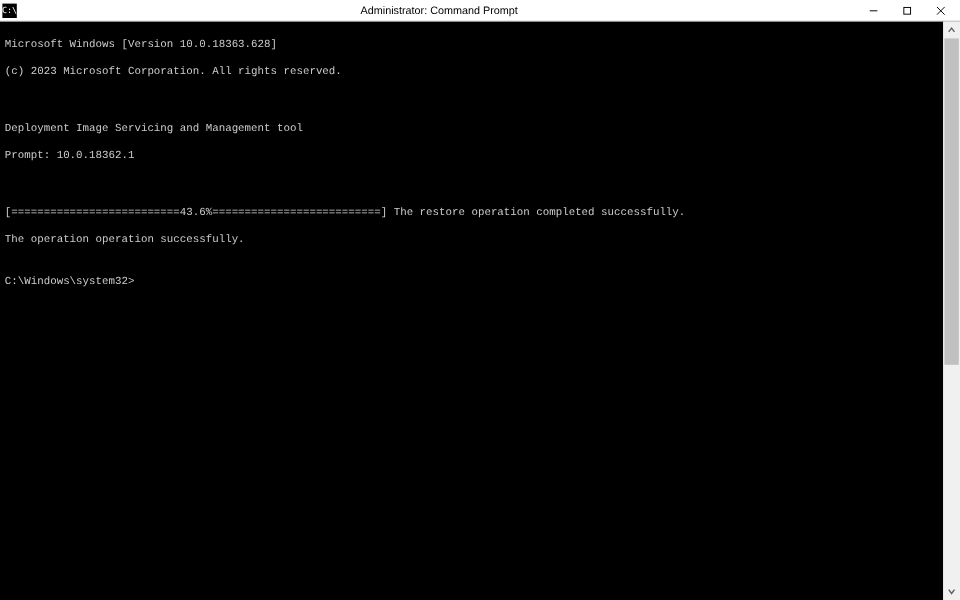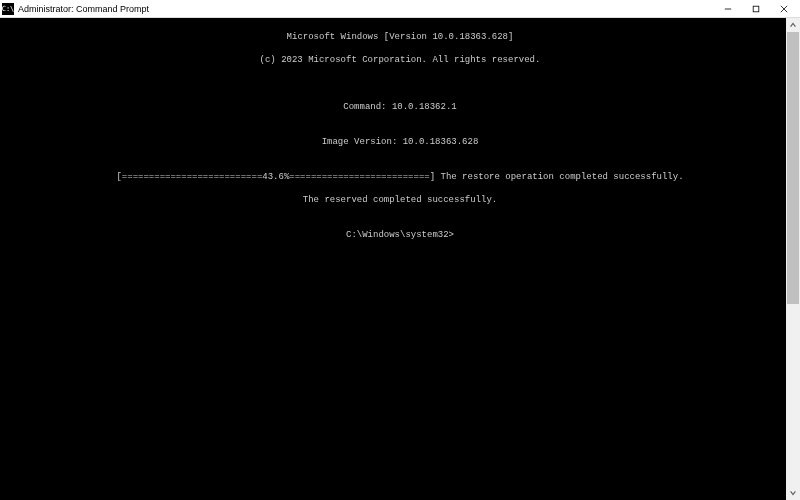--- a/index.html
+++ b/index.html
@@ -32,20 +32,21 @@
       margin-right: 4px;
       display: inline-flex;
       align-items: center;
       justify-content: center;
       color: #fff;
       font-size: 7px;
       font-family: monospace;
     }
     .titlebar-title {
       flex: 1;
+      text-align: center;
     }
     .titlebar-controls {
       display: flex;
       gap: 0;
     }
     .titlebar-btn {
       width: 28px;
       height: 18px;
       display: flex;
       align-items: center;
@@ -62,21 +63,20 @@
       background: #000;
       color: #ccc;
       font-family: Consolas, "Courier New", monospace;
       font-size: 9px;
       line-height: 1.3;
       padding: 2px 4px;
       height: calc(100% - 18px);
       overflow: hidden;
       position: relative;
       white-space: pre;
-      text-align: center;
     }
     .terminal-line {
       display: block;
     }
     .scrollbar {
       position: absolute;
       right: 0;
       top: 18px;
       bottom: 0;
       width: 14px;
@@ -131,26 +131,26 @@
         </svg>
     </div>
   </div>
 </div>
 
 <div class="terminal">
 <span class="terminal-line">Microsoft Windows [Version 10.0.18363.628]</span>
 <span class="terminal-line">(c) 2023 Microsoft Corporation. All rights reserved.</span>
 <span class="terminal-line"></span>
 <span class="terminal-line"></span>
-<span class="terminal-line">Command: 10.0.18362.1</span>
+<span class="terminal-line">Deployment Image Servicing and Management tool</span>
+<span class="terminal-line">Prompt: 10.0.18362.1</span>
 <span class="terminal-line"></span>
-<span class="terminal-line">Image Version: 10.0.18363.628</span>
 <span class="terminal-line"></span>
 <span class="terminal-line">[==========================43.6%==========================] The restore operation completed successfully.</span>
-<span class="terminal-line">The reserved completed successfully.</span>
+<span class="terminal-line">The operation operation successfully.</span>
 <span class="terminal-line"></span>
 <span class="terminal-line"><span>C:\Windows\system32&gt;</span></span>
 </div>
 
 <div class="scrollbar">
   <div class="scrollbar-btn">
     <svg width="8" height="8" viewBox="0 0 10 10">
         <path d="M2 7 L5 3 L8 7" fill="none" stroke="#606060" stroke-width="1.5"></path>
       </svg>
   </div>

